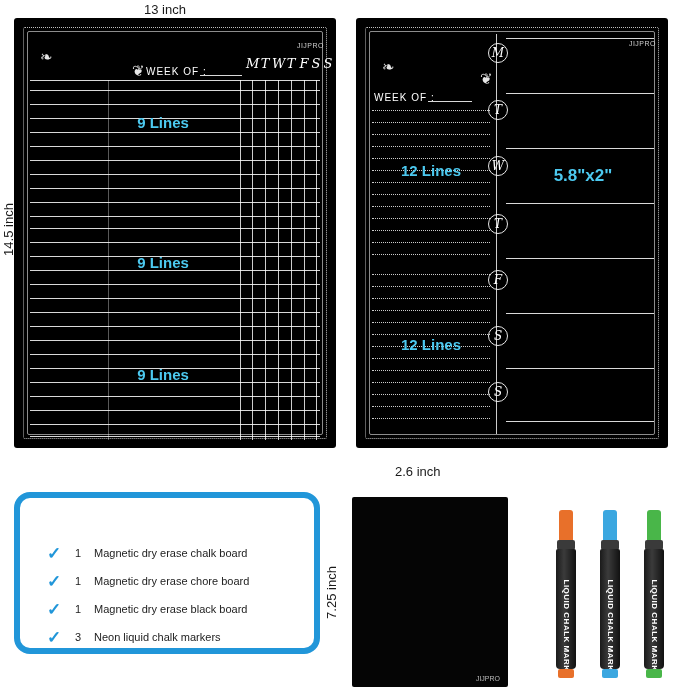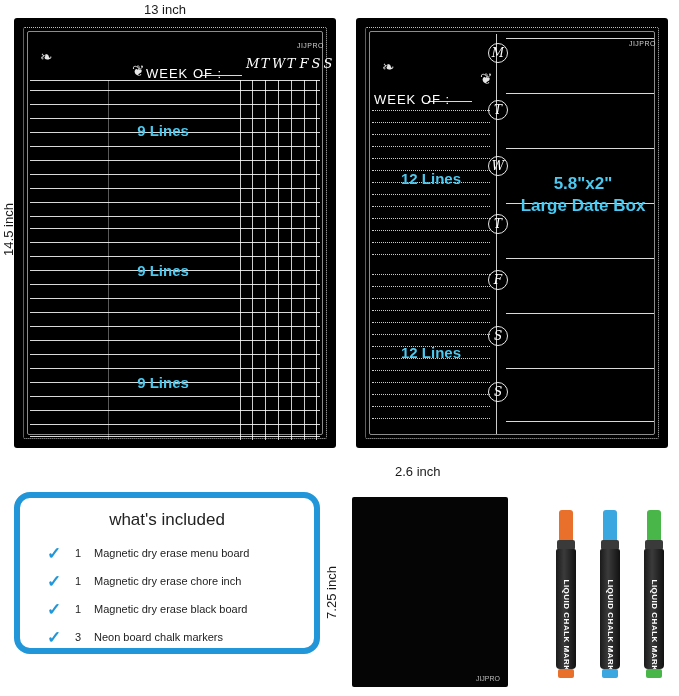--- a/index.html
+++ b/index.html
@@ -57,40 +57,39 @@
   }
   .swirl {
     position: absolute;
     color: #ffffff;
     font-size: 15px;
     opacity: 0.9;
   }
   .small-label {
     position: absolute;
     color: #ffffff;
-    font-size: 13px;
+    font-size: 10px;
     letter-spacing: 1px;
     font-family: "Liberation Sans", sans-serif;
   }
   .brand {
     position: absolute;
     color: #cfcfcf;
     font-size: 7px;
     letter-spacing: 0.5px;
   }
 
   .cyan-note {
     position: absolute;
     color: #4cc9f0;
     font-weight: bold;
     font-size: 15px;
     font-family: "Liberation Sans", sans-serif;
     text-align: center;
     white-space: nowrap;
-    margin-top: 8px;
   }
   .cyan-note.big {
     font-size: 17px;
     color: #4cc9f0;
   }
 
   
   .hline {
     position: absolute;
     height: 1px;
@@ -360,45 +359,43 @@
 
     <div class="circle-letter" style="left:132px; top:25px;">M</div>
     <div class="circle-letter" style="left:132px; top:82px;">T</div>
     <div class="circle-letter" style="left:132px; top:138px;">W</div>
     <div class="circle-letter" style="left:132px; top:196px;">T</div>
     <div class="circle-letter" style="left:132px; top:252px;">F</div>
     <div class="circle-letter" style="left:132px; top:308px;">S</div>
     <div class="circle-letter" style="left:132px; top:364px;">S</div>
 
     <div class="cyan-note big" style="left:152px; top:148px; width:150px;">5.8"x2"</div>
-    <div class="cyan-note big" style="left:142px; top:170px; width:170px;">Large Date Box</div>
   </div>
 
   <div class="included-card">
-    <div class="included-title">what's included</div>
 
     <div class="inc-row" style="top:44px;">
       <span class="check">✓</span>
       <span class="inc-qty">1</span>
-      <span class="inc-text">Magnetic dry erase menu board</span>
+      <span class="inc-text">Magnetic dry erase chalk board</span>
     </div>
     <div class="inc-row" style="top:72px;">
       <span class="check">✓</span>
       <span class="inc-qty">1</span>
-      <span class="inc-text">Magnetic dry erase chore inch</span>
+      <span class="inc-text">Magnetic dry erase chore board</span>
     </div>
     <div class="inc-row" style="top:100px;">
       <span class="check">✓</span>
       <span class="inc-qty">1</span>
       <span class="inc-text">Magnetic dry erase black board</span>
     </div>
     <div class="inc-row" style="top:128px;">
       <span class="check">✓</span>
       <span class="inc-qty">3</span>
-      <span class="inc-text">Neon board chalk markers</span>
+      <span class="inc-text">Neon liquid chalk markers</span>
     </div>
   </div>
 
   <div class="black-sample">
     <div class="brand2">JIJPRO</div>
   </div>
 
   <div class="marker" style="left:556px; top:510px;">
     <div class="tip" style="background:#e8702a;"></div>
     <div class="neck"></div>

